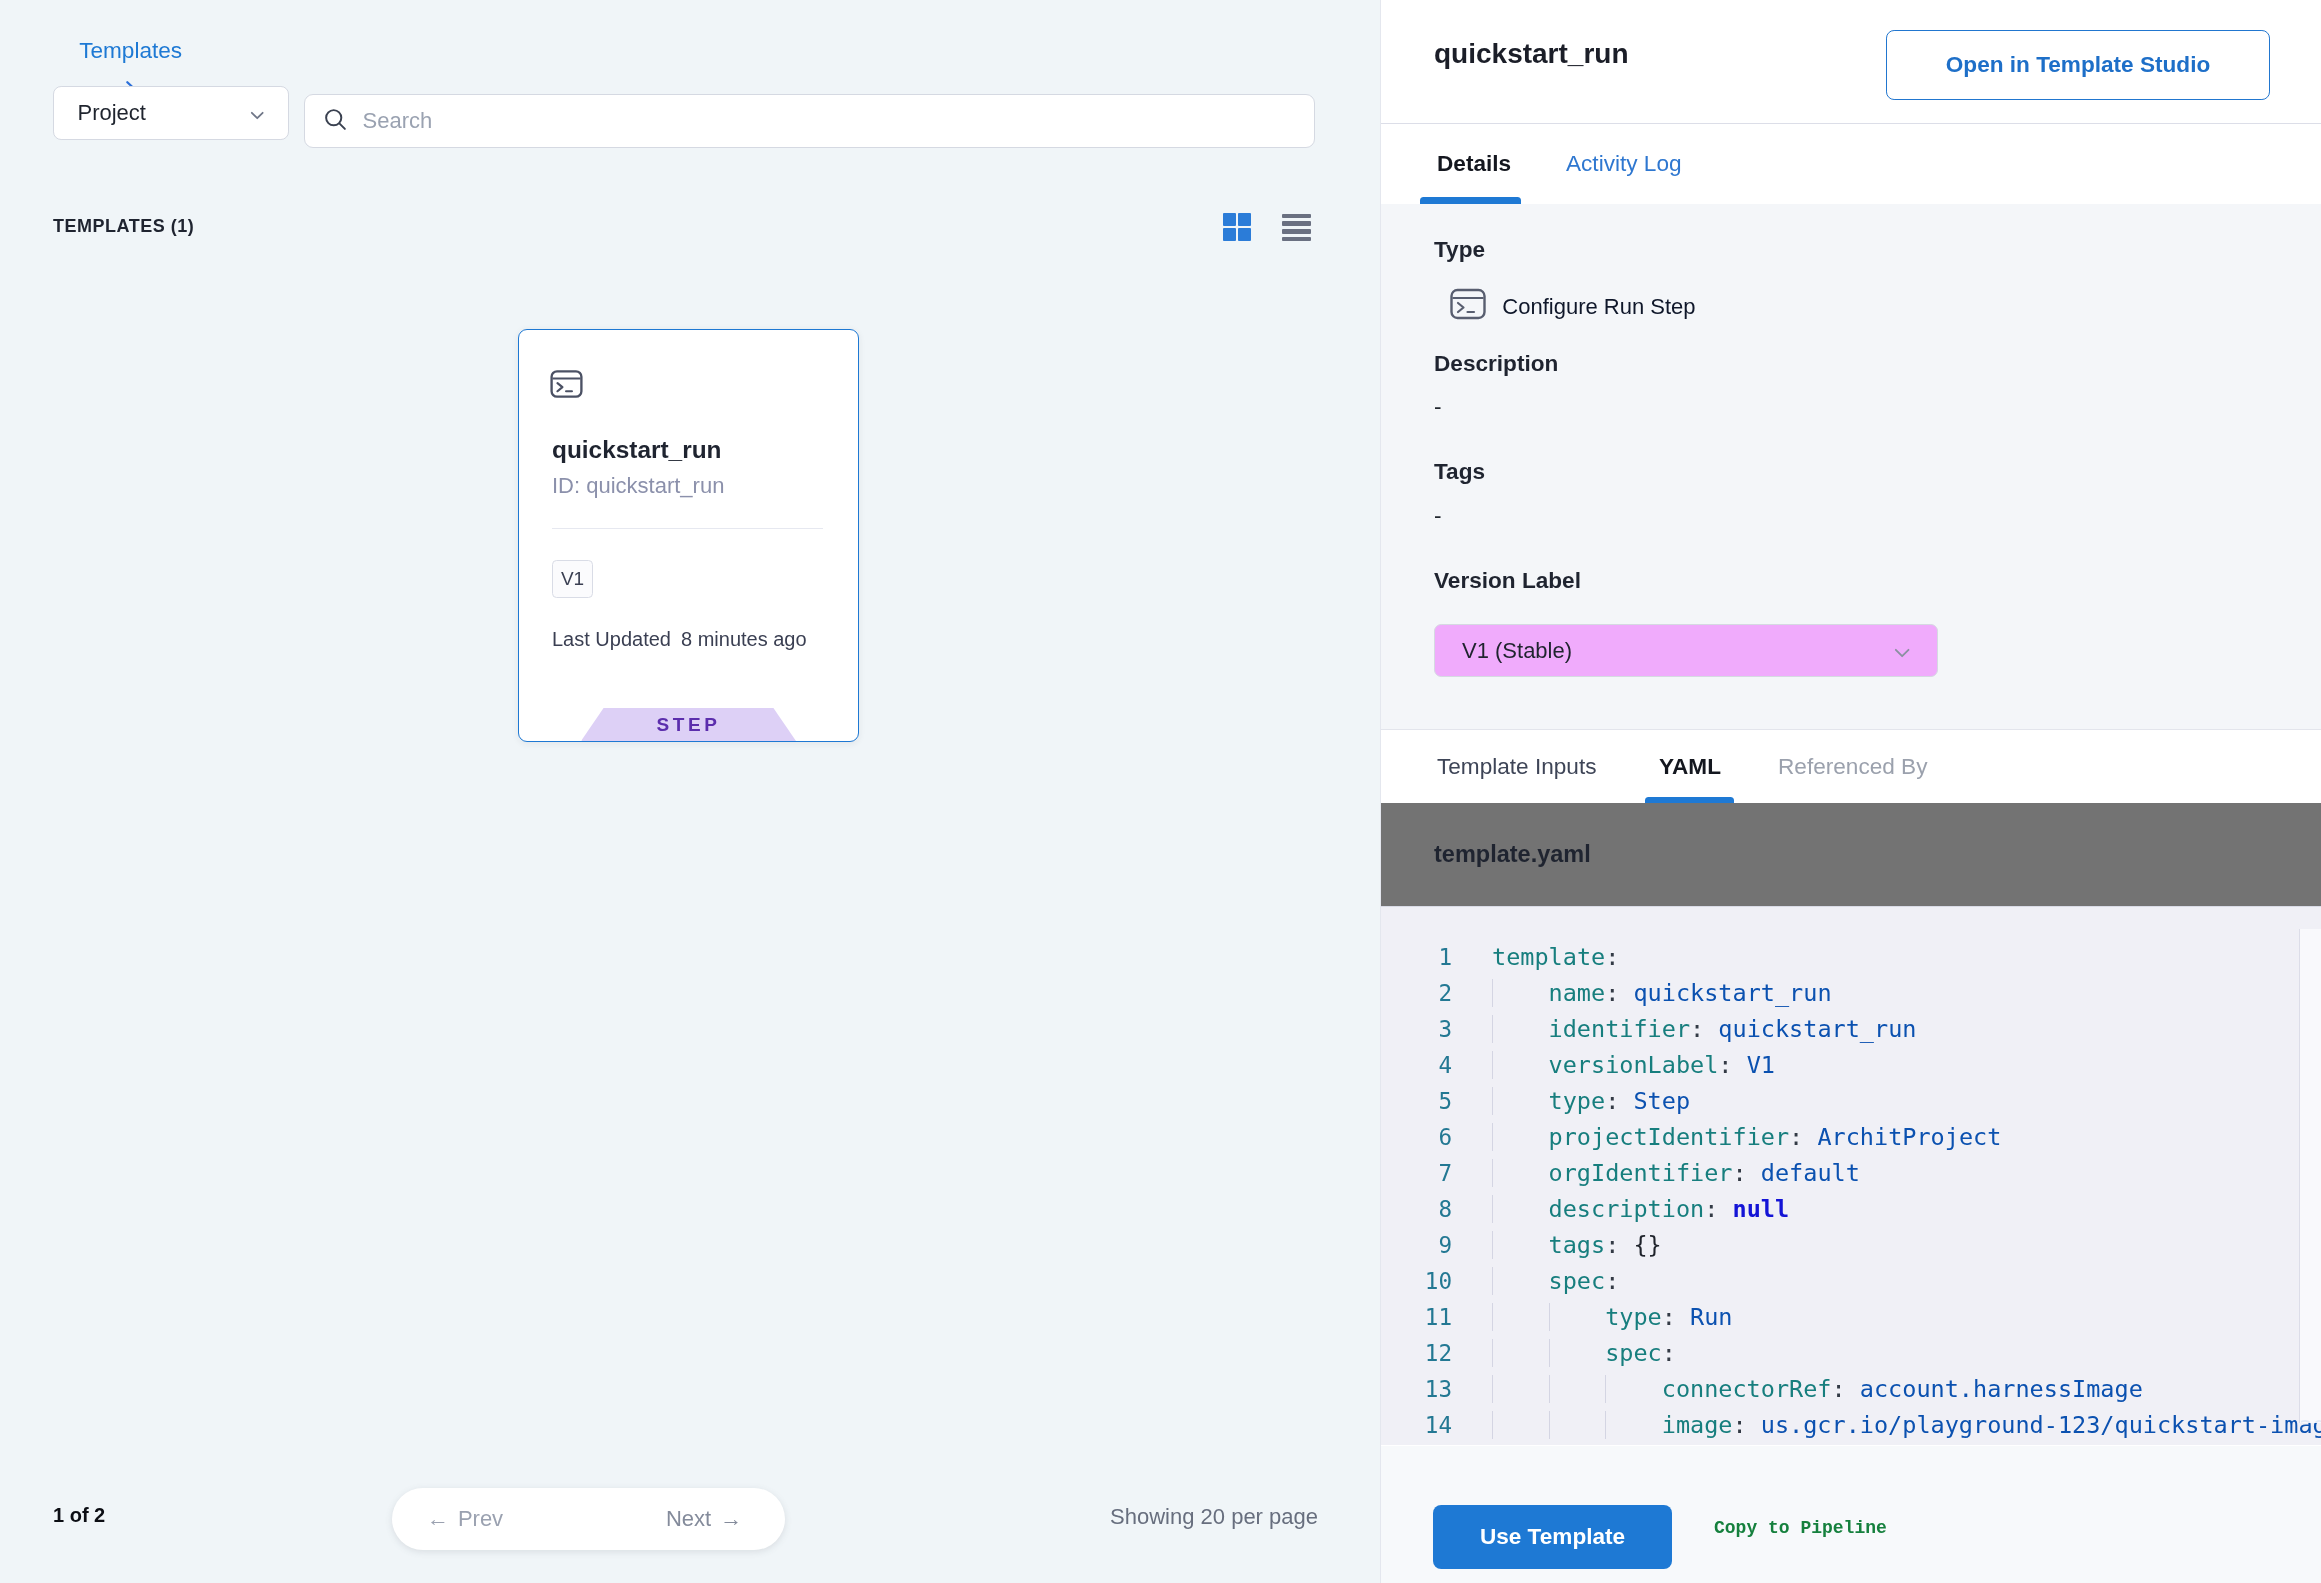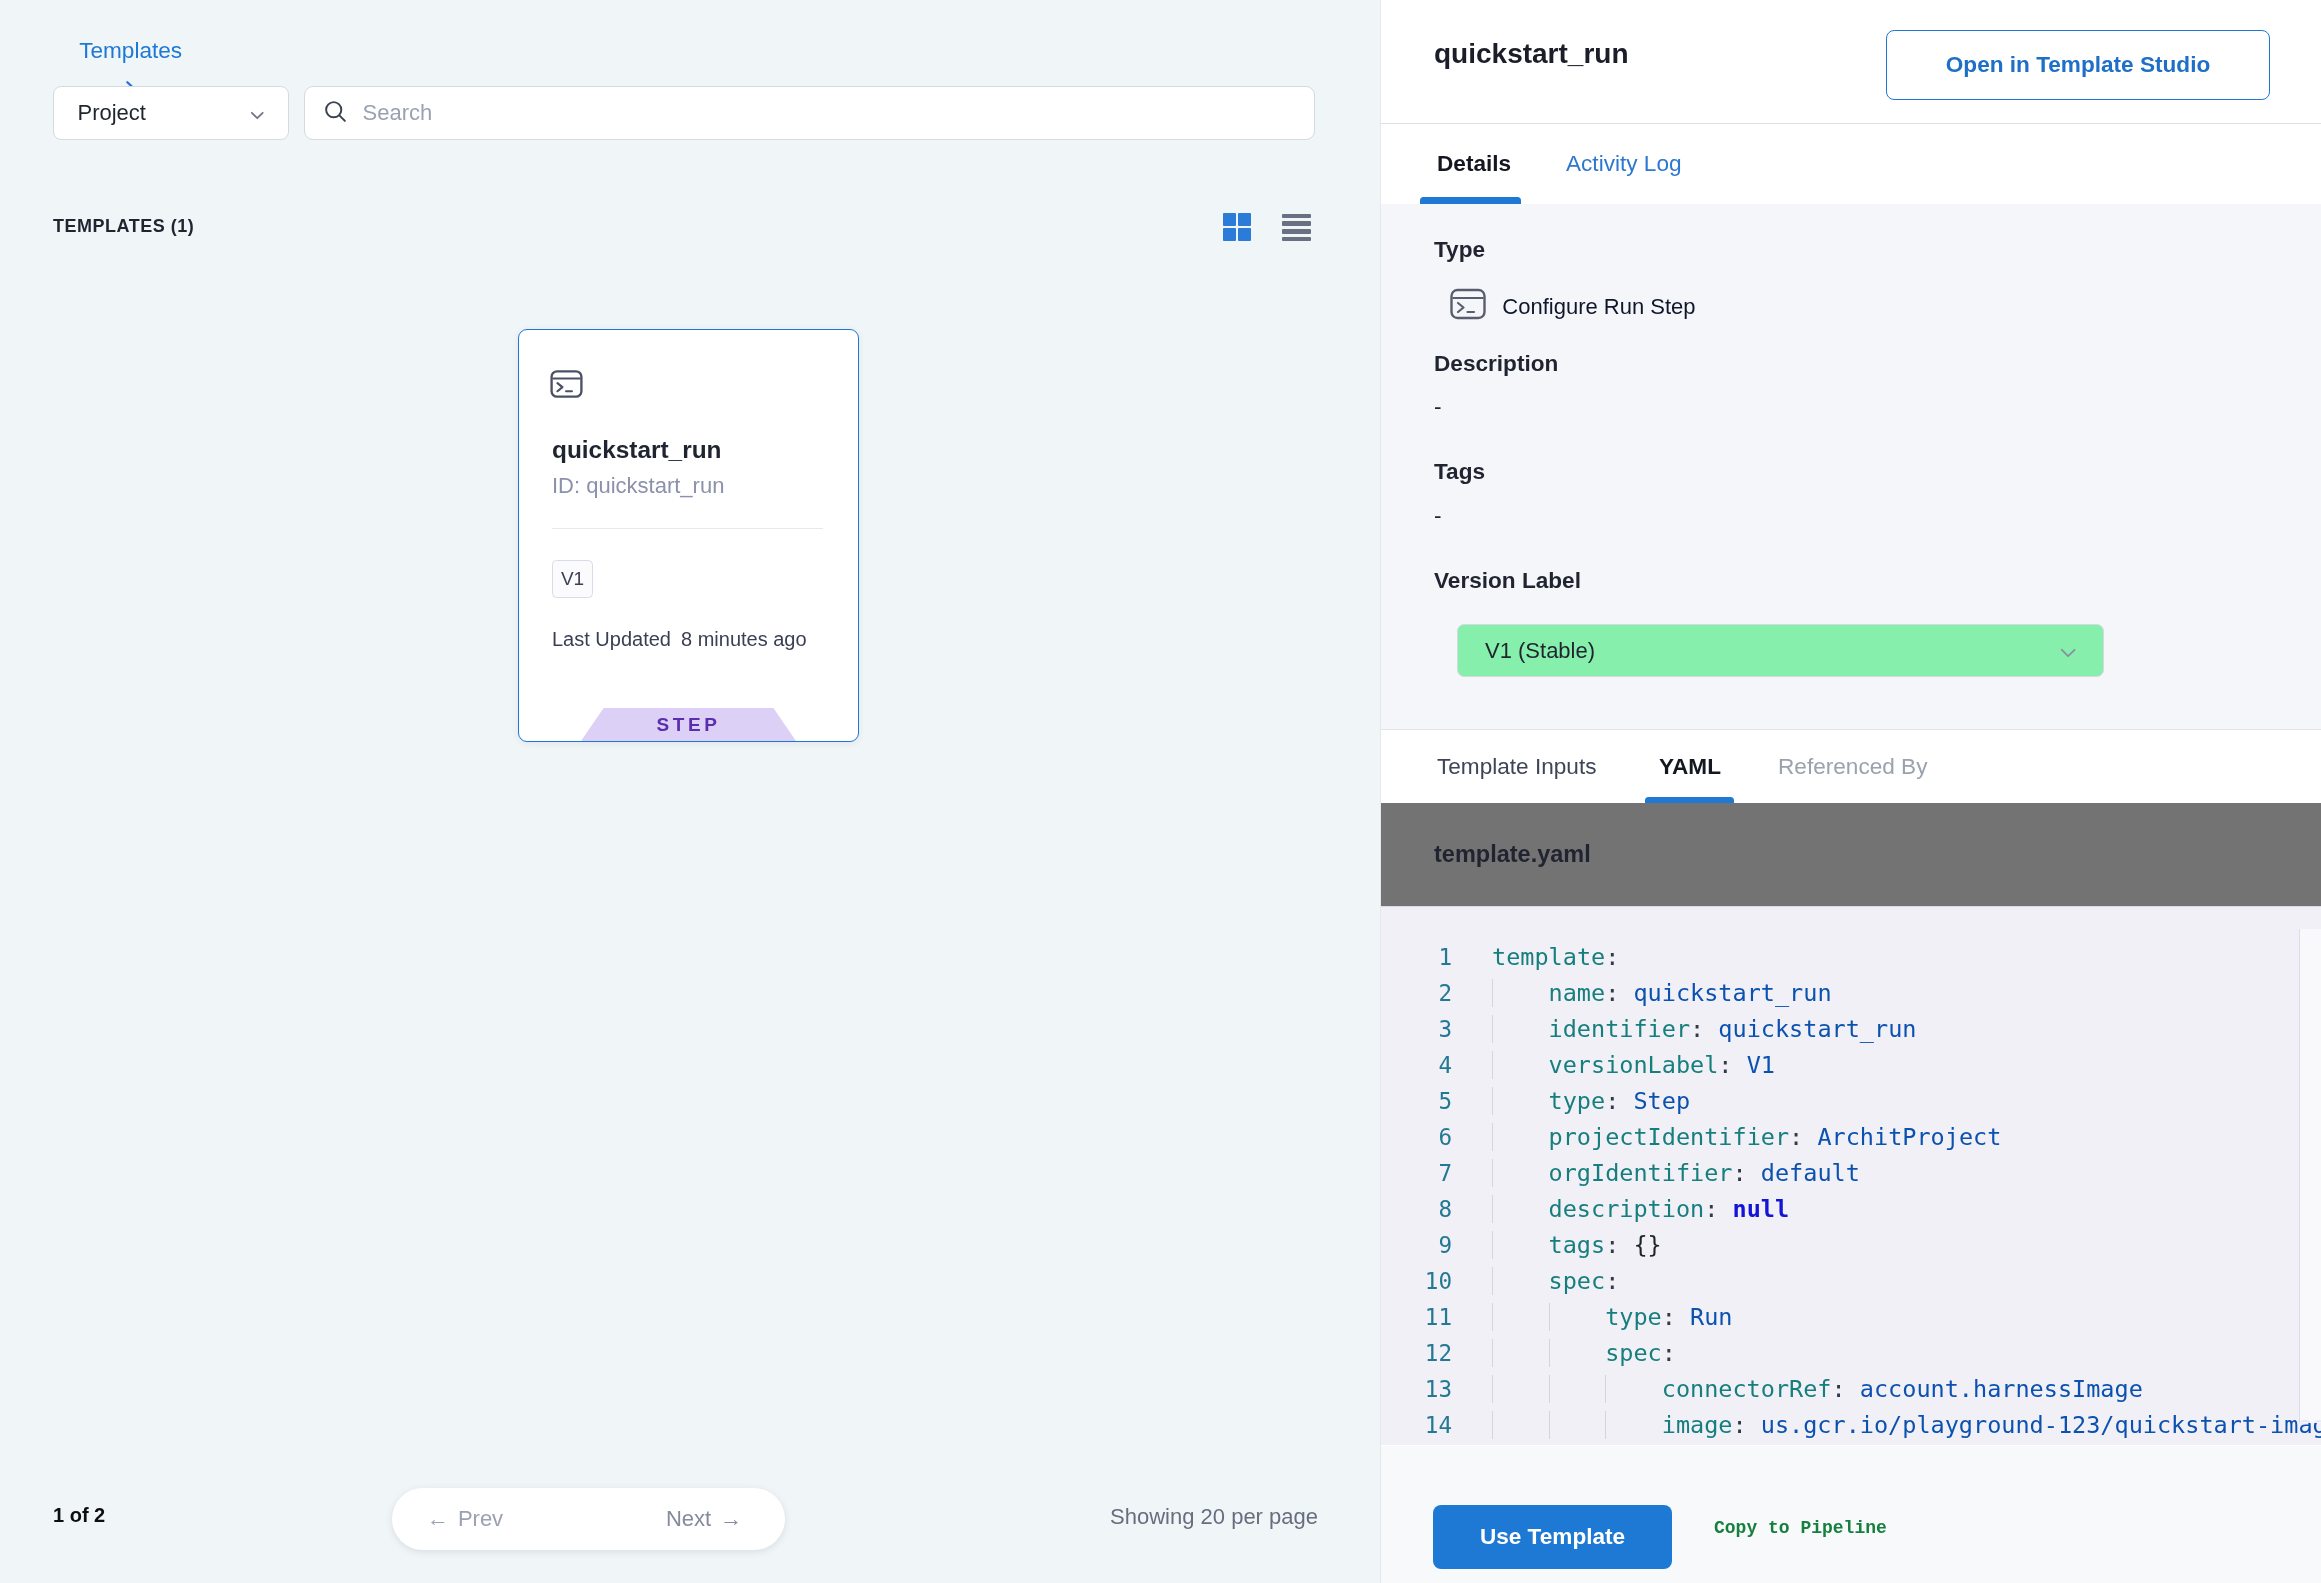--- a/index.html
+++ b/index.html
@@ -13,21 +13,21 @@
   .breadcrumb { position: absolute; left: 53px; top: 38px; height: 29px; display: flex; align-items: center; gap: 12.7px; font-size: 22.6px; flex-direction: column; }
   .bc-root { color: var(--primary-blue); cursor: pointer; }
   .bc-current { color: #8f96a6; }
   .filter-row { position: absolute; left: 0; top: 86px; width: 100%; }
   .scope-select {
     position: absolute; left: 53px; top: 0; width: 236px; height: 54px; background: #fff;
     border: 0.9px solid #d5d9e2; border-radius: 8.1px; display: flex; align-items: center;
     padding: 0 23.5px; justify-content: space-between; font-size: 22px; color: #1f242e; cursor: pointer;
   }
   .search-box {
-    position: absolute; left: 304px; top: 0; width: 1011px; height: 54px; background: #fff;
+    position: absolute; left: 304px; top: 8px; width: 1011px; height: 54px; background: #fff;
     border: 0.9px solid #d5d9e2; border-radius: 9px; display: flex; align-items: center; padding: 0 18px; gap: 14.5px;
   }
   .search-box input { border: none; outline: none; flex: 1; font-size: 22px; font-family: "Liberation Sans", sans-serif; color: #22272f; background: transparent; }
   .search-box input::placeholder { color: #9aa2b1; }
   .list-header { position: absolute; left: 0; top: 213px; width: 100%; height: 31px; }
   .list-header .count { position: absolute; left: 53px; top: 2.7px; font-size: 18px; font-weight: 700; letter-spacing: 0.5px; color: #1f2430; }
   .view-toggle { position: absolute; top: 0; width: 29px; height: 29px; cursor: pointer; border: none; background: transparent; padding: 0; }
   .vt-grid { left: 1223px; display: grid; grid-template-columns: 12.7px 12.7px; grid-template-rows: 12.7px 12.7px; gap: 2.7px; }
   .vt-grid span { background: #2b7cd8; border-radius: 0.9px; }
   .vt-list { left: 1282px; display: flex; flex-direction: column; justify-content: space-between; padding: 0.9px 0; }
@@ -77,23 +77,23 @@
   .tabbar1 { position: absolute; left: 0; top: 124px; width: 100%; height: 81px; background: #fff; }
   .tab { position: absolute; top: 27px; font-size: 22.6px; cursor: pointer; }
   .tab-details { left: 56px; font-weight: 700; color: #14171f; }
   .tab-activity { left: 185px; color: #2e77d0; }
   .tab-underline-1 { position: absolute; left: 39px; top: 73px; width: 101px; height: 7.2px; background: var(--primary-blue); border-radius: 3.6px 3.6px 0 0; }
   .details-body { position: absolute; left: 0; top: 204px; width: 100%; height: 525px; background: #f4f6f9; }
   .d-label { position: absolute; left: 53px; font-size: 22.6px; font-weight: 700; color: #1f2430; }
   .d-value { position: absolute; left: 53px; font-size: 22.6px; color: #22272f; }
   .type-row { position: absolute; left: 53px; top: 85px; height: 36px; display: flex; align-items: center; gap: 16.3px; font-size: 22px; color: #0f172a; padding-left: 16px; }
   .version-select {
-    position: absolute; left: 53px; top: 420px; width: 647px; height: 53px; background: #86efac;
+    position: absolute; left: 53px; top: 420px; width: 504px; height: 53px; background: #f0abfc;
     border: 0.9px solid #d5d9e2; border-radius: 7.2px; display: flex; align-items: center; justify-content: space-between;
-    padding: 0 27px; font-size: 22px; color: #1f242e; cursor: pointer; margin-left: 23px;
+    padding: 0 27px; font-size: 22px; color: #1f242e; cursor: pointer;
   }
   .tabbar2 { position: absolute; left: 0; top: 729px; width: 100%; height: 74px; background: #fff; border-top: 0.9px solid #e3e5ec; box-shadow: 0 0.9px 0 #e4e6ed; }
   .tab2 { position: absolute; top: 23.5px; font-size: 22.6px; cursor: pointer; }
   .tab2-inputs { left: 56px; color: #3e4557; }
   .tab2-yaml { left: 278px; font-weight: 700; color: #14171f; }
   .tab2-refs { left: 397px; color: #9ba1ad; }
   .tab-underline-2 { position: absolute; left: 264px; top: 67px; width: 89px; height: 7.2px; background: var(--primary-blue); border-radius: 3.6px 3.6px 0 0; }
   .yaml-head { position: absolute; left: 0; top: 803px; width: 100%; height: 104px; background: #737373; border-bottom: 0.9px solid #d9dbe6; }
   .yaml-head span { position: absolute; left: 53px; top: 38px; font-size: 23.5px; font-weight: 700; color: #1f2430; }
   .code-block {

